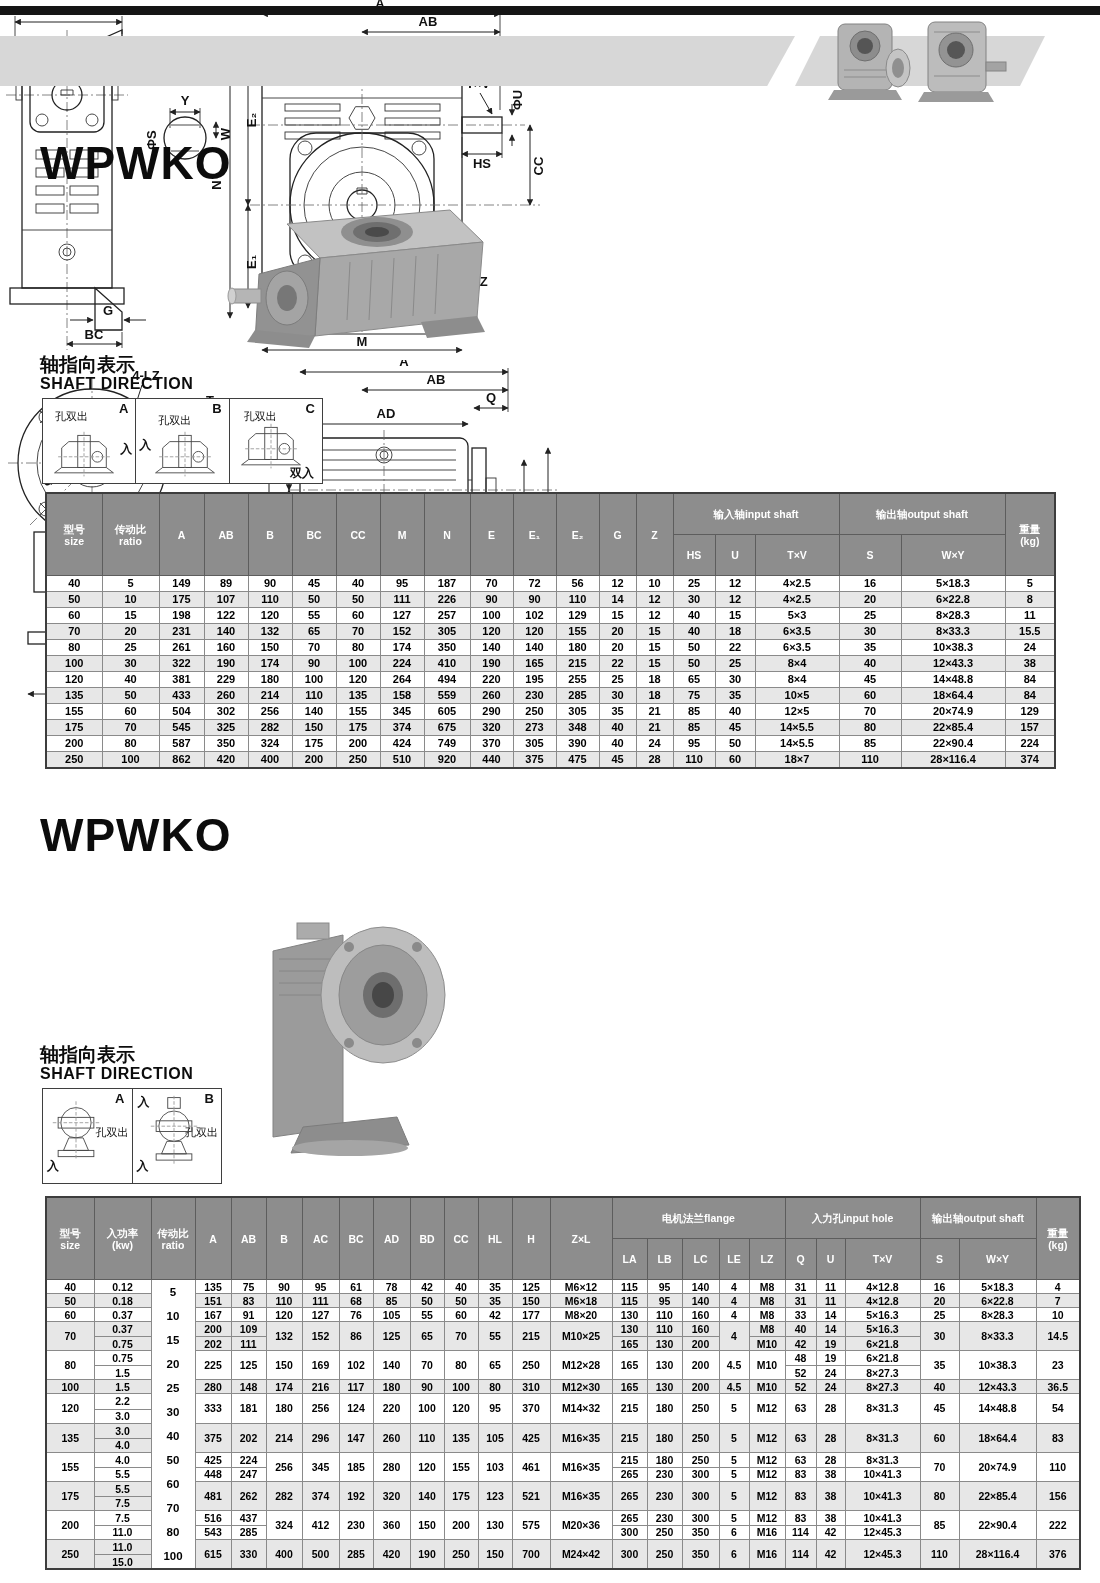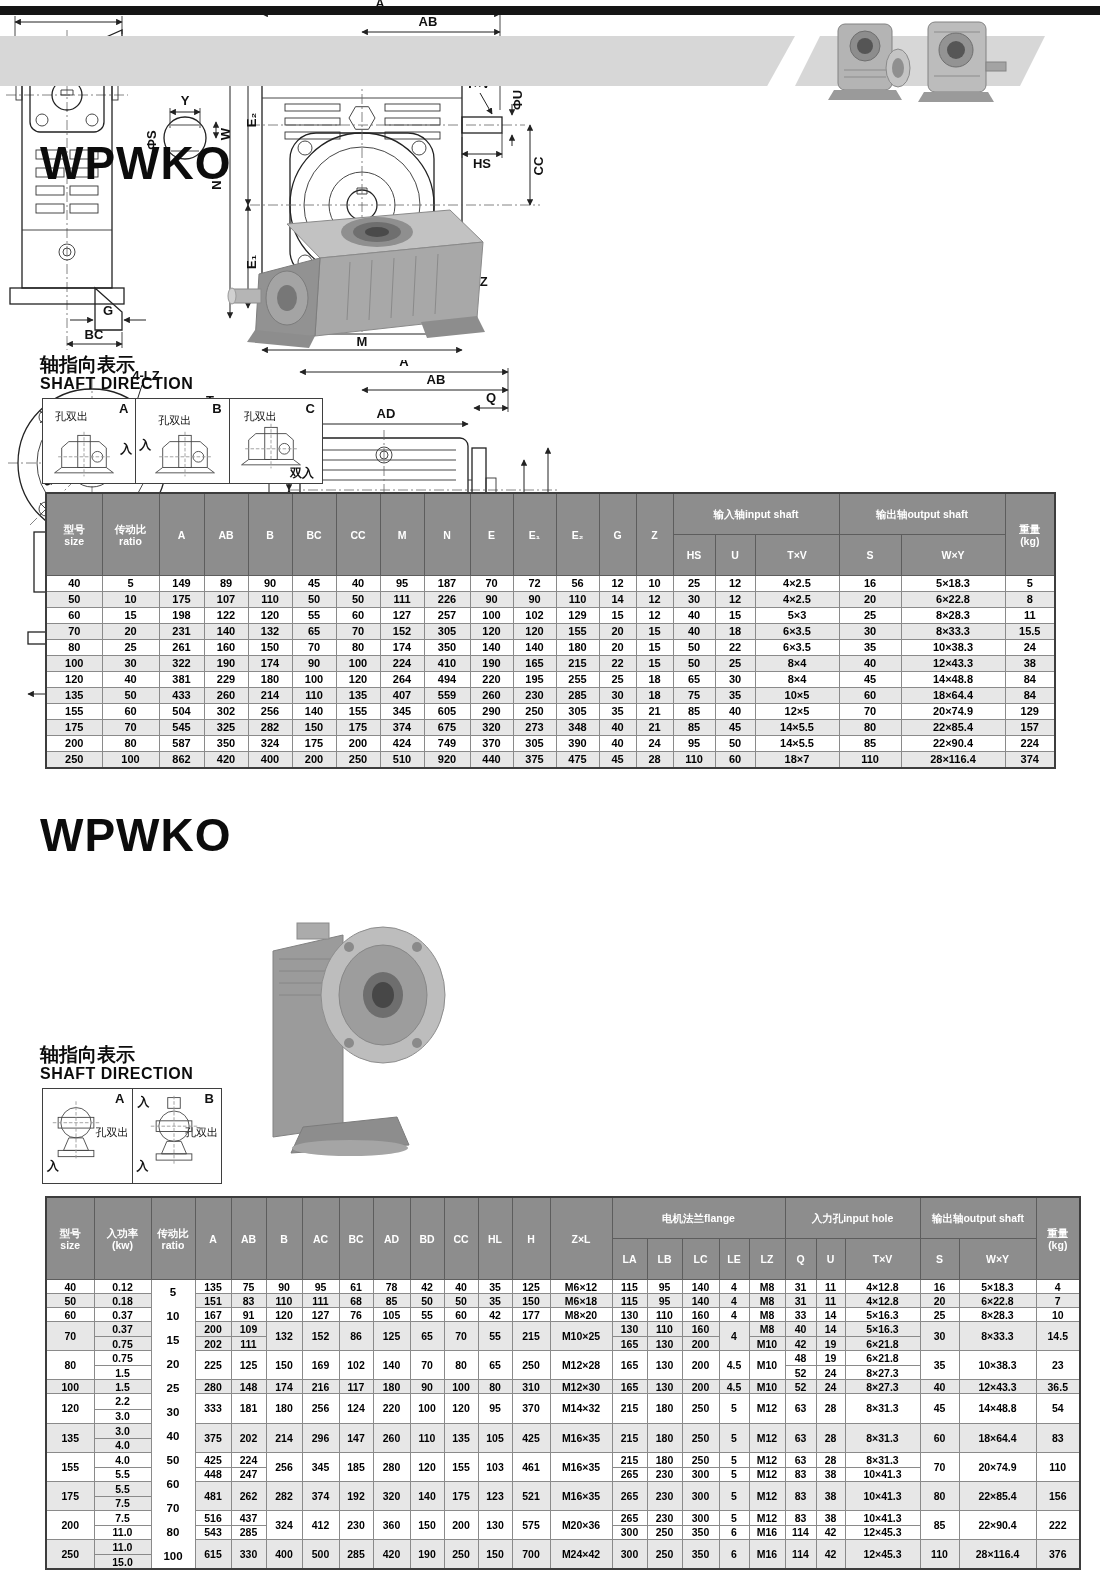--- a/index.html
+++ b/index.html
@@ -453,21 +453,21 @@
             <td>84</td>
           </tr>
           <tr class="shade">
             <td>135</td>
             <td>50</td>
             <td>433</td>
             <td>260</td>
             <td>214</td>
             <td>110</td>
             <td>135</td>
-            <td>407</td>
+            <td>158</td>
             <td>559</td>
             <td>260</td>
             <td>230</td>
             <td>285</td>
             <td>30</td>
             <td>18</td>
             <td>75</td>
             <td>35</td>
             <td>10×5</td>
             <td>60</td>

